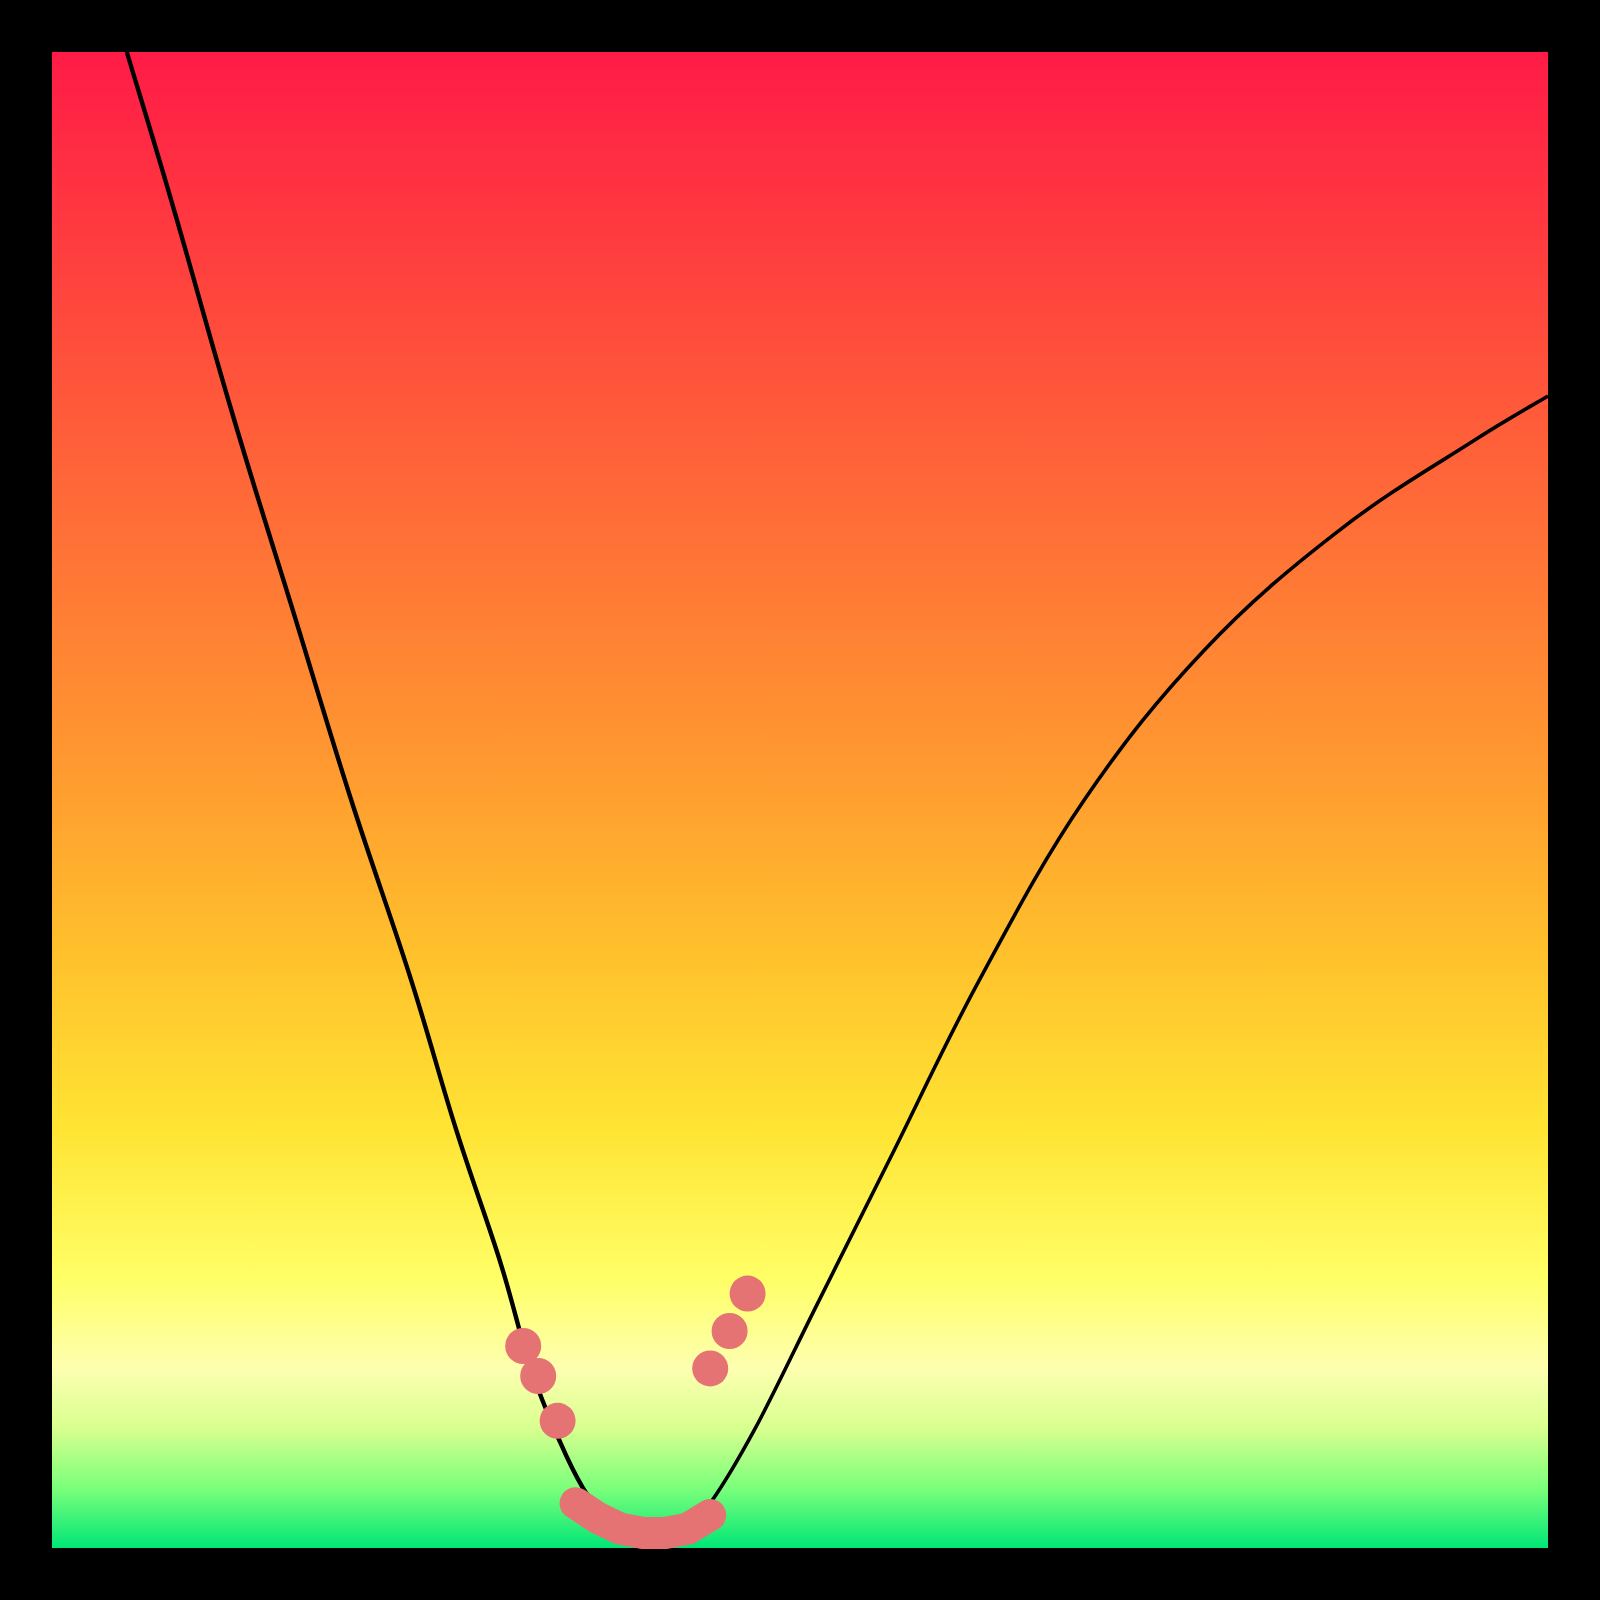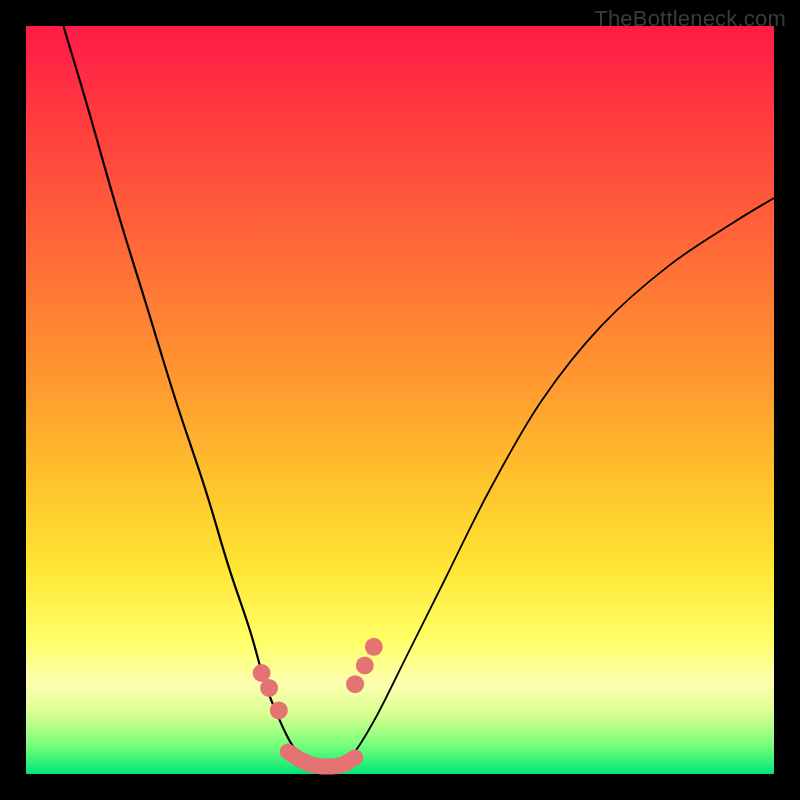--- a/index.html
+++ b/index.html
@@ -71,21 +71,20 @@
     fill: none;
     stroke: #e57373;
     stroke-width: 16;
     stroke-linecap: round;
   }
 </style>
 </head>
 <body>
 
 <div class="frame">
-  <div class="watermark">TheBottleneck.com</div>
   <div class="plot-area">
     <svg class="curves" viewBox="0 0 748 748">
       <path id="left-curve" class="curve" d="M 37.4 0.0 C 41.4 13.5, 50.4 42.5, 59.8 74.8 C 69.3 107.1, 79.0 143.2, 89.8 179.5 C 100.5 215.9, 108.9 241.8, 119.7 276.8 C 130.5 311.8, 138.8 340.3, 149.6 374.0 C 160.4 407.7, 170.1 434.1, 179.5 463.8 C 188.9 493.4, 193.9 513.0, 202.0 538.6 C 210.0 564.1, 217.7 584.3, 224.4 605.9 C 231.1 627.4, 234.0 642.1, 239.4 658.2 C 244.7 674.4, 249.6 684.9, 254.3 695.6 C 259.0 706.4, 261.5 711.3, 265.5 718.1 C 269.6 724.8, 272.7 729.0, 276.8 733.0 C 280.8 737.1, 286.0 739.2, 288.0 740.5"></path>
       <path id="right-curve" class="curve curve-right" d="M 314.2 740.5 C 316.9 737.8, 322.4 735.0, 329.1 725.6 C 335.9 716.1, 342.1 705.7, 351.6 688.2 C 361.0 670.7, 369.4 652.6, 381.5 628.3 C 393.6 604.1, 404.1 583.1, 418.9 553.5 C 433.7 523.9, 446.3 496.1, 463.8 463.8 C 481.3 431.4, 495.9 403.6, 516.1 374.0 C 536.3 344.4, 553.1 323.4, 576.0 299.2 C 598.8 275.0, 619.0 258.2, 643.3 239.4 C 667.5 220.5, 691.8 206.6, 710.6 194.5 C 729.4 182.4, 741.3 176.1, 748.0 172.0"></path>
       <path id="sausage" class="sausage" d="M 261.8 725.6 L 273.0 733.0 L 284.2 738.3 L 295.5 740.5 L 306.7 740.5 L 317.9 738.3 L 329.1 731.5"></path>
       <g id="markers">
           <circle cx="235.6" cy="647.0" r="9" class="dot"></circle>
           <circle cx="243.1" cy="662.0" r="9" class="dot"></circle>
           <circle cx="252.8" cy="684.4" r="9" class="dot"></circle>
           <circle cx="329.1" cy="658.2" r="9" class="dot"></circle>

